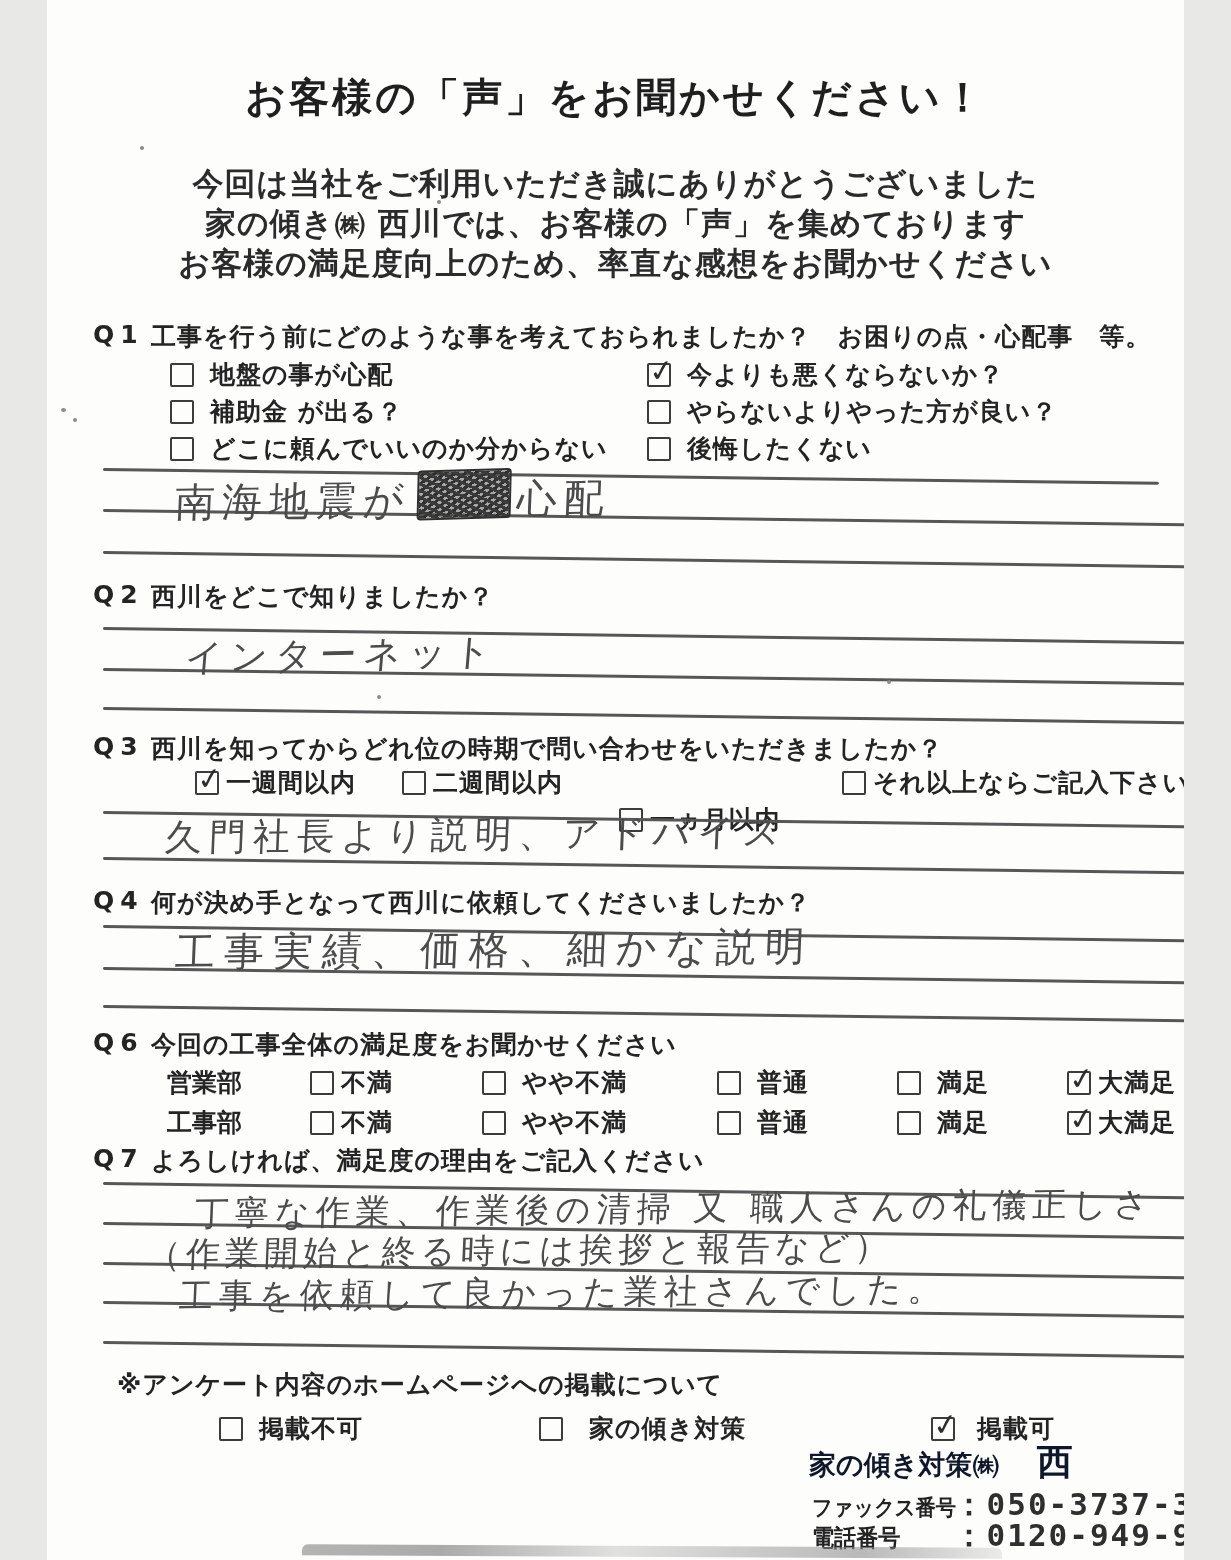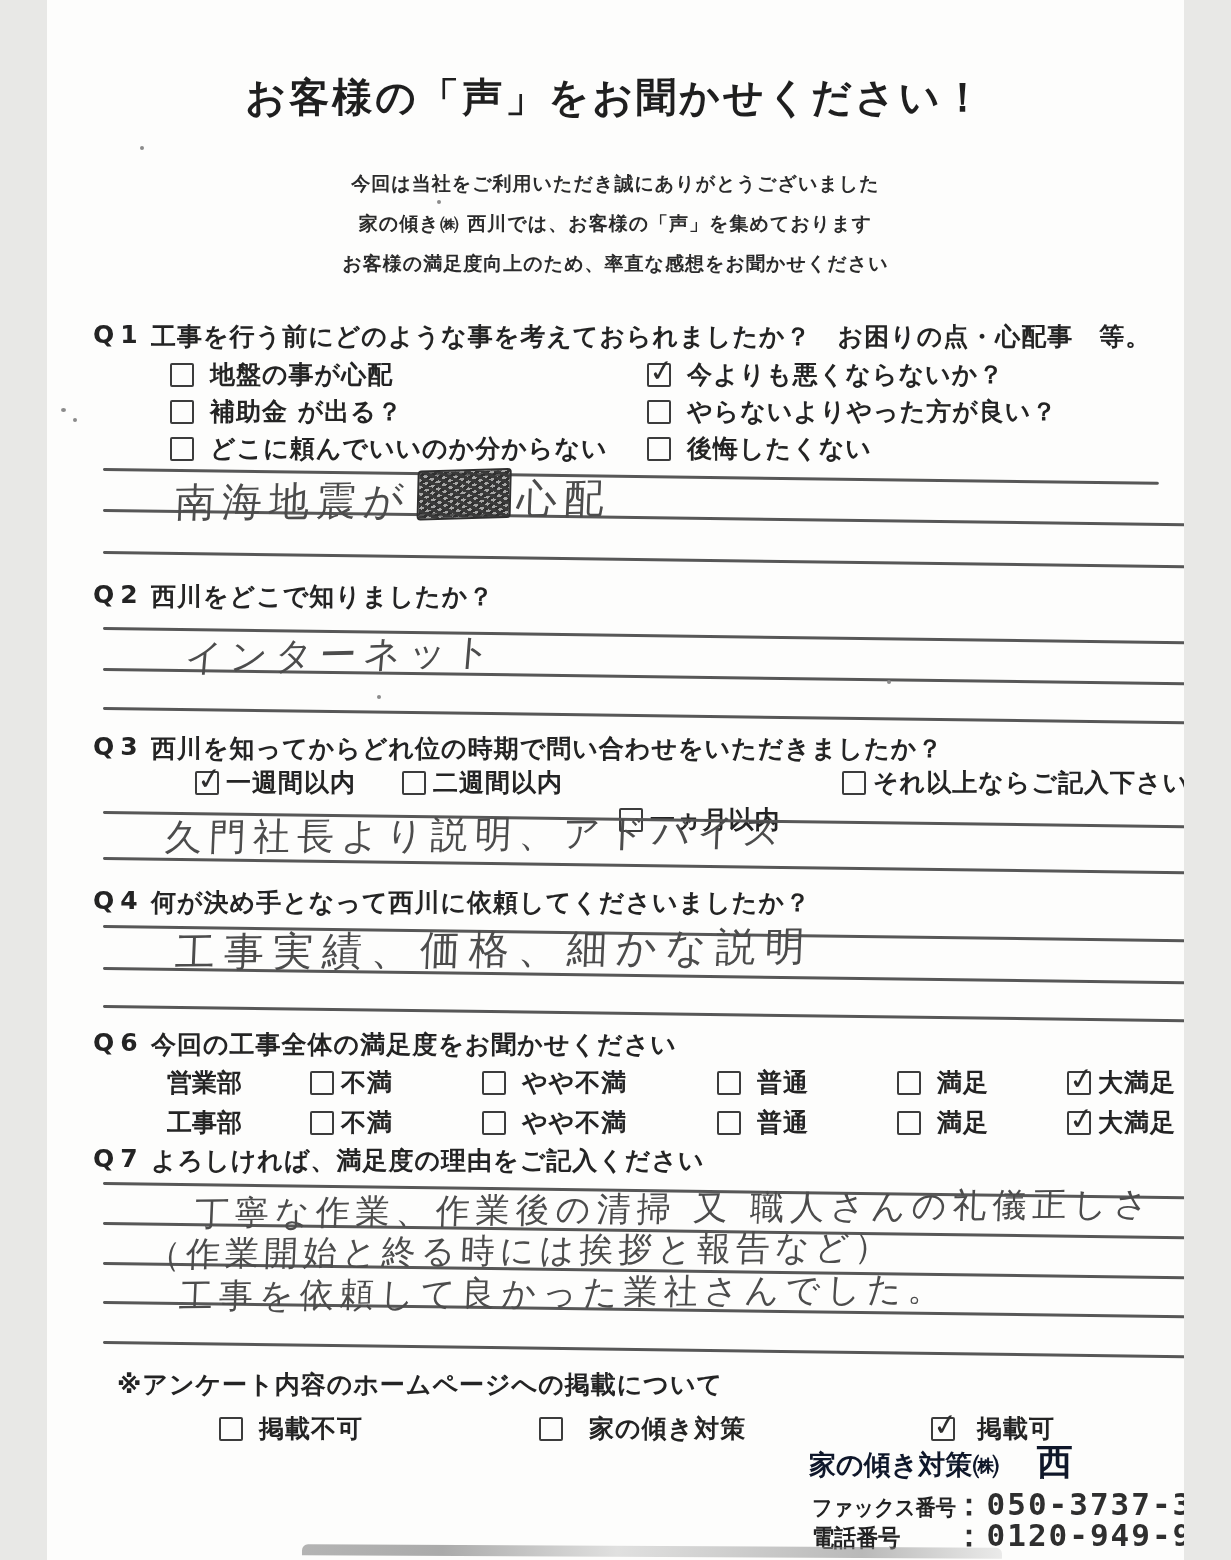--- a/index.html
+++ b/index.html
@@ -13,21 +13,21 @@
     overflow:hidden;
   }
   
   .title{
     position:absolute;left:0;right:0;top:70px;
     text-align:center;font-size:40px;font-weight:700;
     letter-spacing:3px;color:#1f1f1f;
   }
   .intro{
     position:absolute;left:0;right:0;top:163px;
-    text-align:center;font-size:19px;line-height:40px;
+    text-align:center;font-size:31px;line-height:40px;
     font-weight:600;color:#2b2b2b;letter-spacing:1px;
   }
   .qline{position:absolute;font-size:25px;font-weight:700;color:#242424;white-space:nowrap;}
   .qnum{position:absolute;left:46px;top:0;letter-spacing:6px;}
   .qtext{position:absolute;left:104px;top:0;letter-spacing:1px;}
   
   .opt{position:absolute;display:flex;align-items:center;white-space:nowrap;}
   .cb{
     position:relative;flex:0 0 auto;
     width:20px;height:20px;border:2.6px solid #3c3c3c;border-radius:2px;

